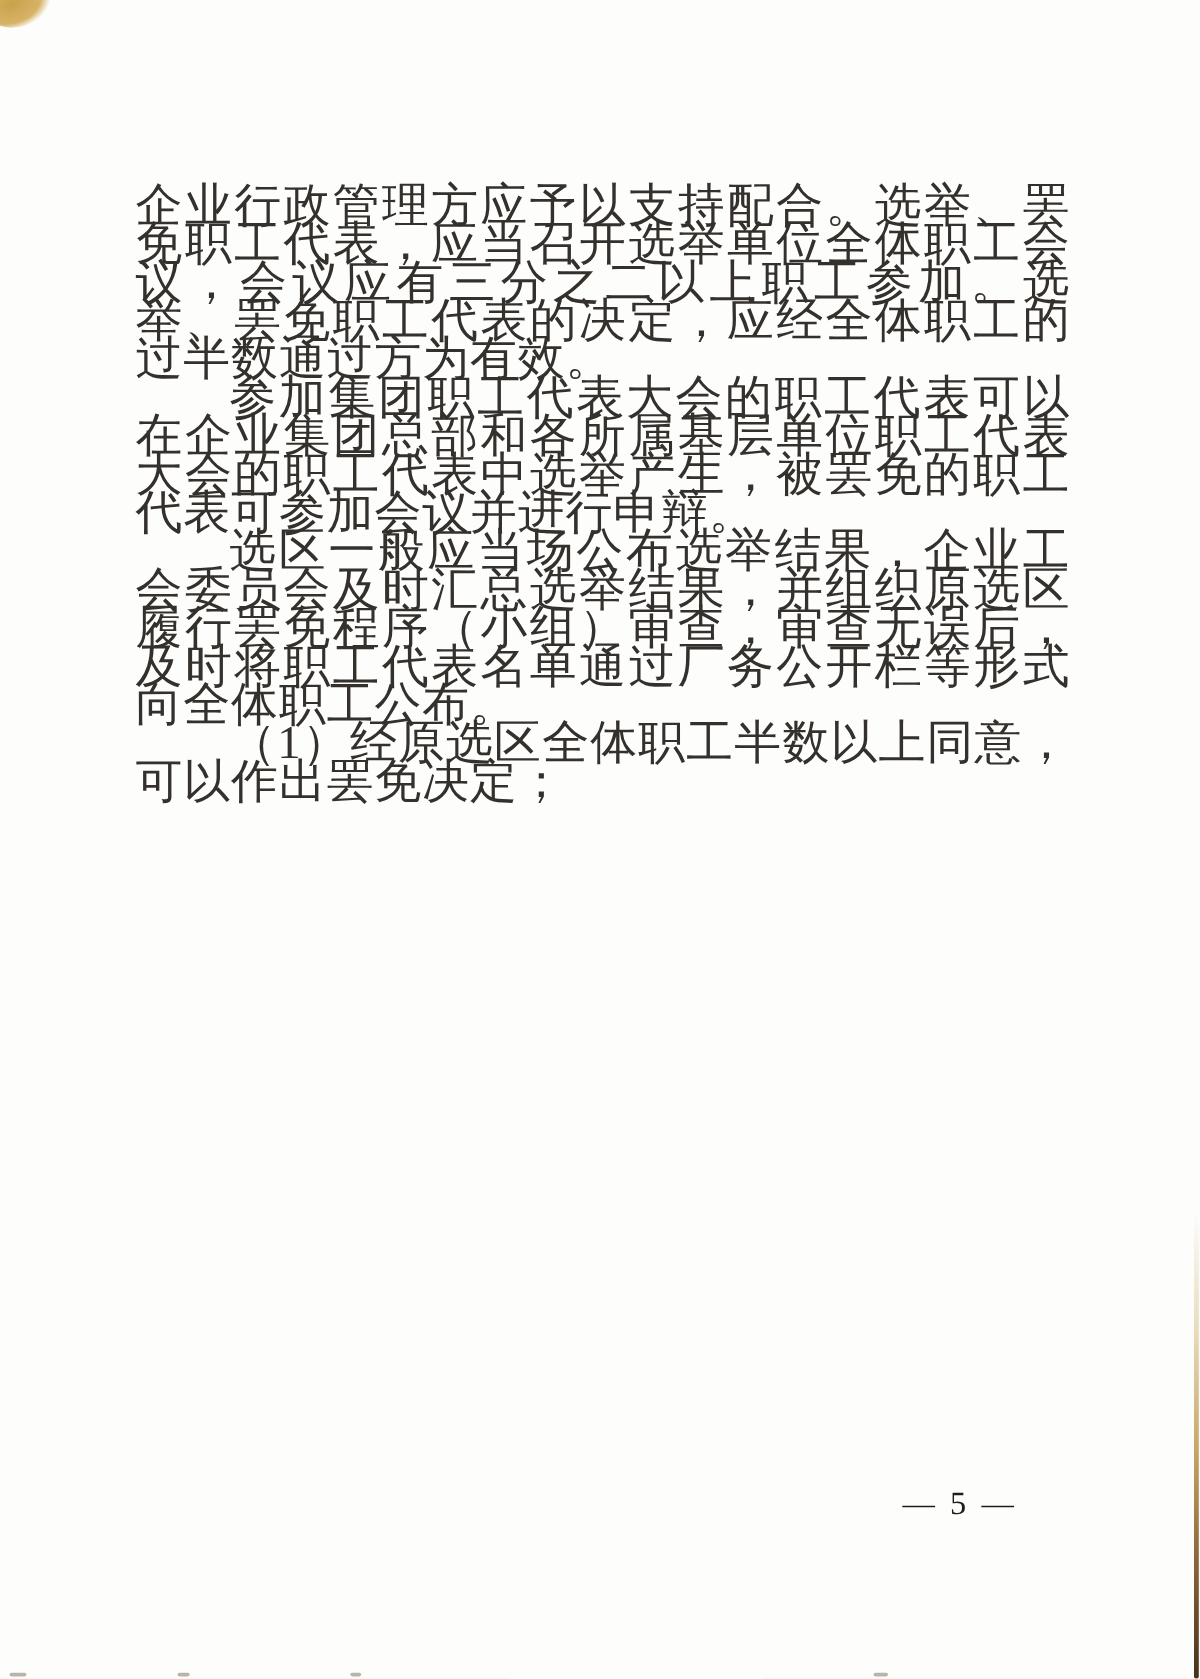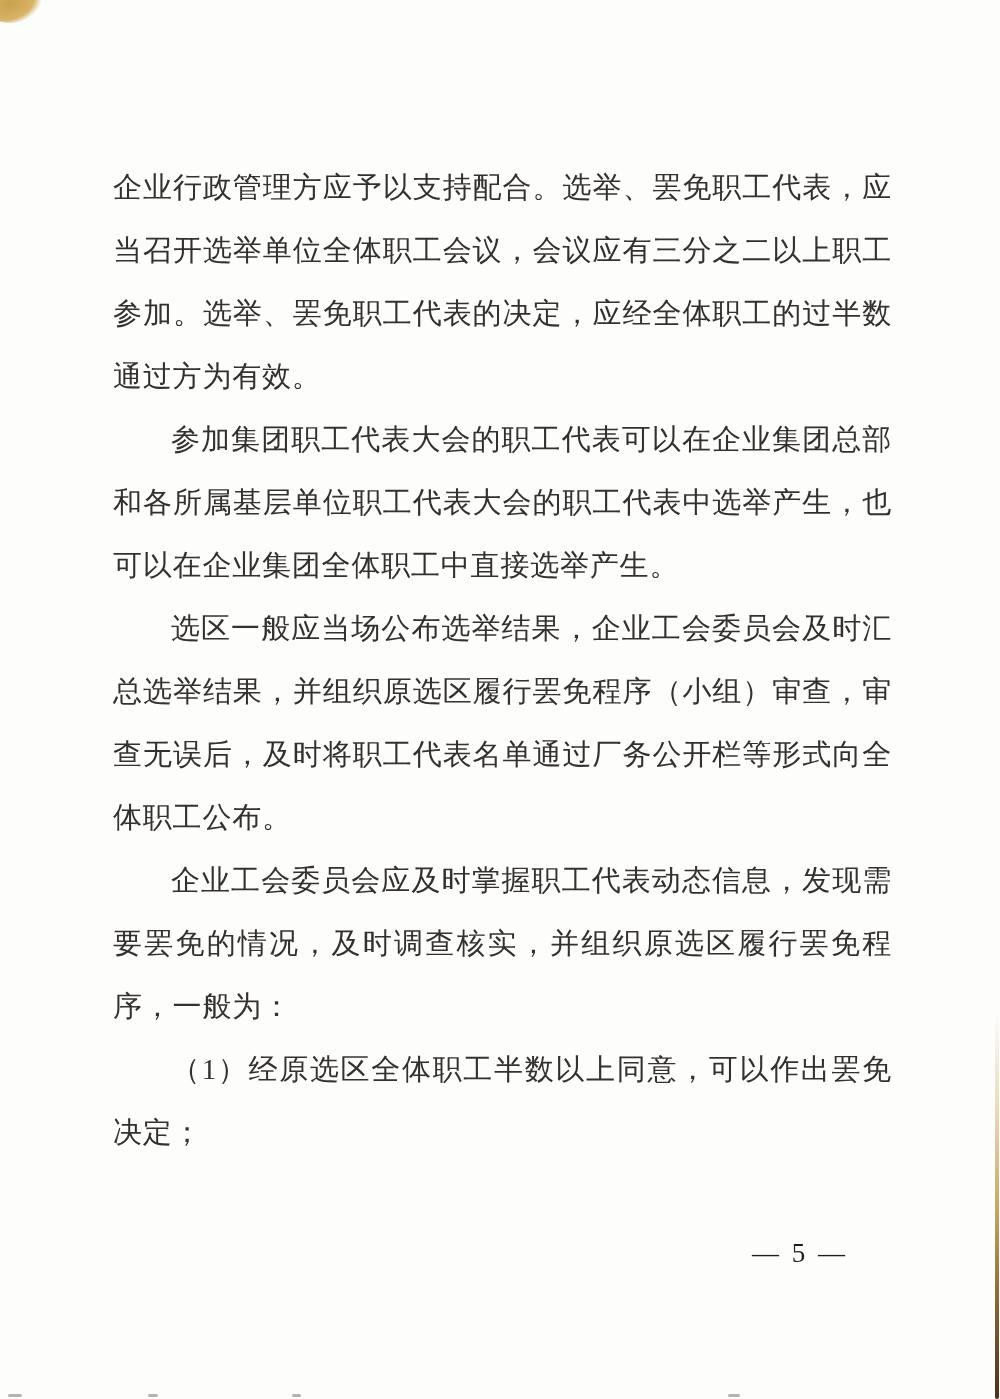--- a/index.html
+++ b/index.html
@@ -16,22 +16,22 @@
     overflow: hidden;
     font-family: "Liberation Serif", "DejaVu Serif", serif;
     color: #34312d;
   }
   
   .body-text {
     position: absolute;
     left: 113px;
     top: 156px;
     width: 779px;
-    font-size: 29px;
-    line-height: 63px;
+    font-size: 39px;
+    line-height: 32px;
     letter-spacing: 0.8px;
     text-align: justify;
     text-justify: inter-character;
   }
   .para {
     margin: 0;
     padding: 0;
     text-indent: 2em;
   }
   .para.noindent {
@@ -86,23 +86,22 @@
 </head>
 <body>
 
 <div class="page">
 
   <div class="corner-blob"></div>
   <div class="edge-line"></div>
 
   <div class="body-text">
     <p class="para noindent">企业行政管理方应予以支持配合。选举、罢免职工代表，应当召开选举单位全体职工会议，会议应有三分之二以上职工参加。选举、罢免职工代表的决定，应经全体职工的过半数通过方为有效。</p>
-    <p class="para">参加集团职工代表大会的职工代表可以在企业集团总部和各所属基层单位职工代表大会的职工代表中选举产生，也可以在企业集团全体职工中直接选举产生。</p>
+    <p class="para">参加集团职工代表大会的职工代表可以在企业集团总部和各所属基层单位职工代表大会的职工代表中选举产生，被罢免的职工代表可参加会议并进行申辩。</p>
     <p class="para">选区一般应当场公布选举结果，企业工会委员会及时汇总选举结果，并组织原选区履行罢免程序（小组）审查，审查无误后，及时将职工代表名单通过厂务公开栏等形式向全体职工公布。</p>
-    <p class="para">企业工会委员会应及时掌握职工代表动态信息，发现需要罢免的情况，及时调查核实，并组织原选区履行罢免程序，一般为：</p>
     <p class="para">（1）经原选区全体职工半数以上同意，可以作出罢免决定；</p>
   </div>
 
   <div class="page-number">— 5 —</div>
 
   <div class="bottom-speck speck-a"></div>
   <div class="bottom-speck speck-b"></div>
   <div class="bottom-speck speck-c"></div>
   <div class="bottom-speck speck-d"></div>
 

